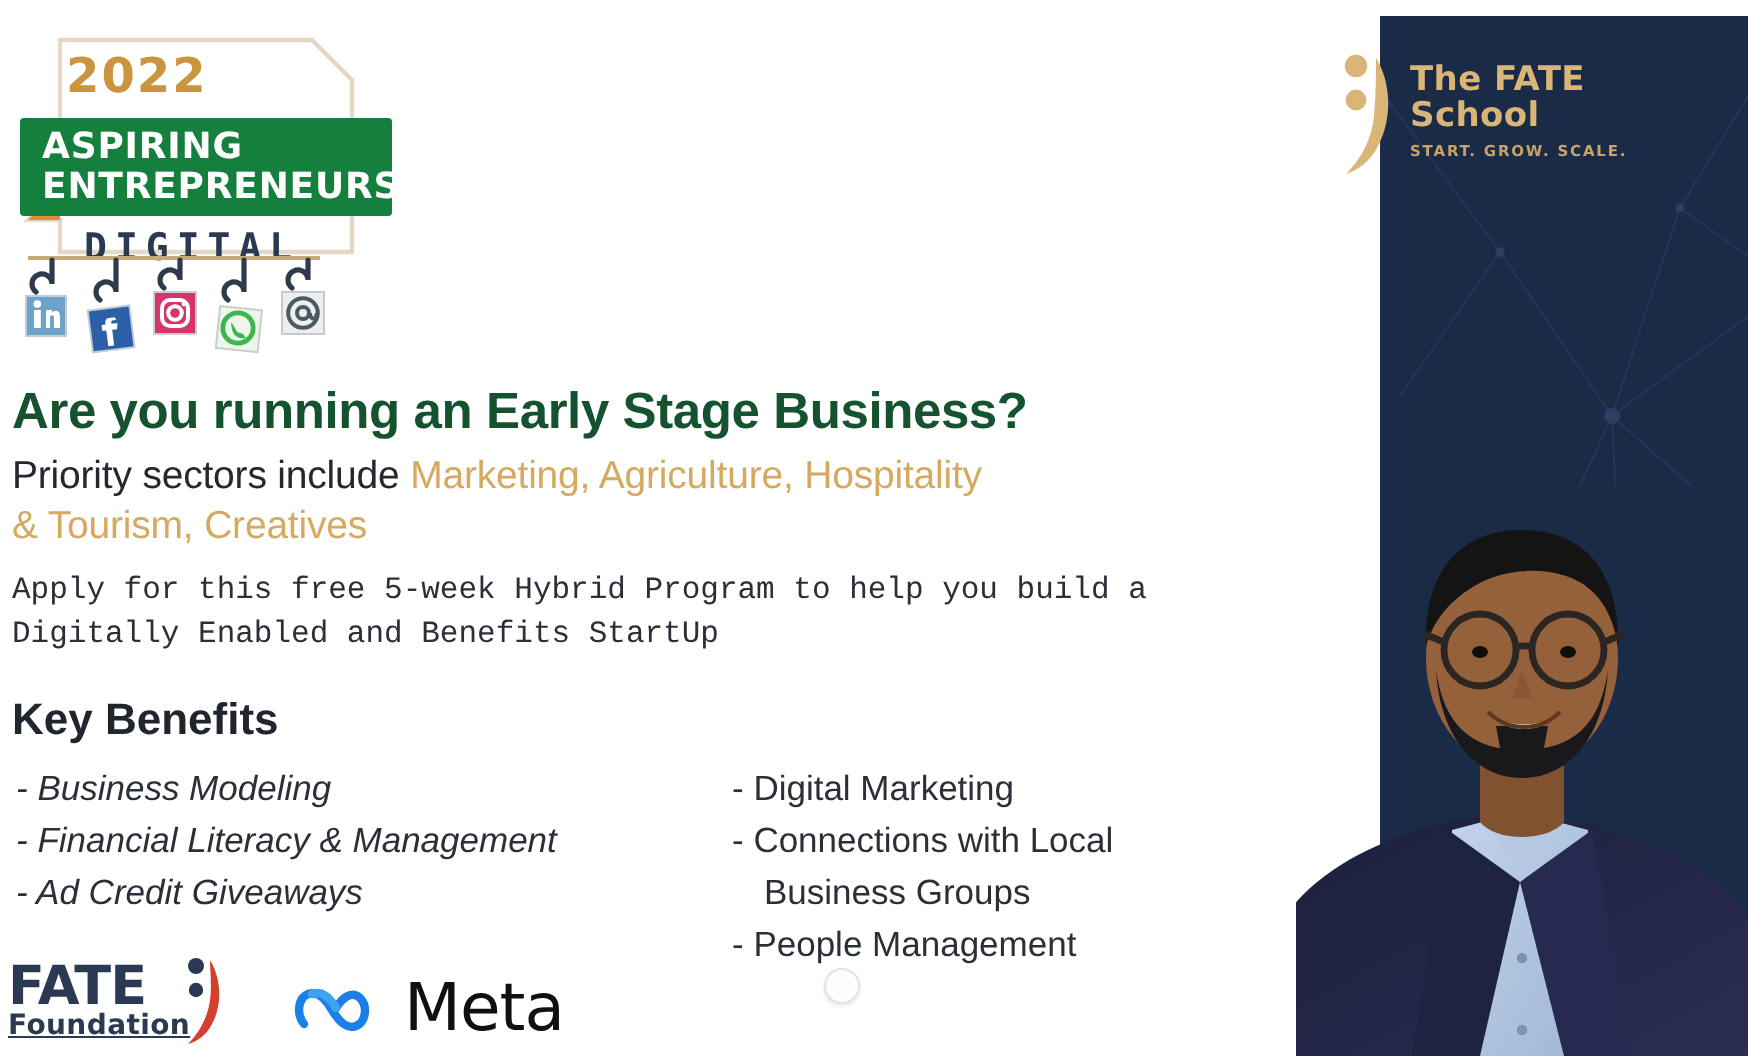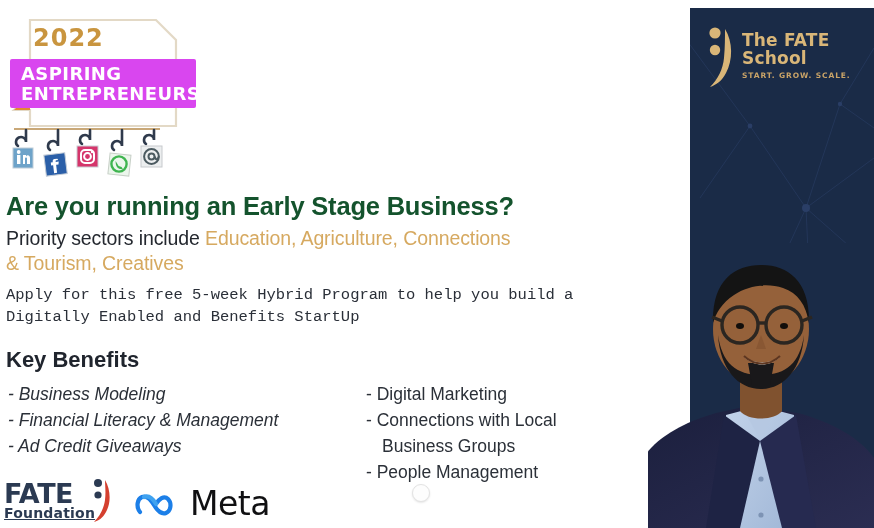--- a/index.html
+++ b/index.html
@@ -15,21 +15,21 @@
   }
 
   
   .navy-panel {
     position:absolute; left:690px; top:8px; width:184px; height:520px;
     background:#1a2b47; overflow:hidden;
   }
   .navy-panel .net { position:absolute; left:0; top:0; width:100%; height:100%; }
 
   
-  .school-logo { position:absolute; left:702px; top:26px; width:170px; height:80px; display:flex; align-items:flex-start; gap:6px; }
+  .school-logo { position:absolute; left:665px; top:26px; width:170px; height:80px; display:flex; align-items:flex-start; gap:6px; }
   .school-mark { width:34px; height:62px; flex:0 0 34px; }
   .school-text { padding-top:6px; }
   .school-text .l1, .school-text .l2 {
     font-family:"DejaVu Sans", sans-serif;
     font-size:17px; font-weight:700; color:#d9b678; line-height:1.05; letter-spacing:.2px;
   }
   .school-text .tag {
     font-family:"DejaVu Sans", sans-serif;
     font-size:7.5px; font-weight:700; color:#c9a367; letter-spacing:.9px; margin-top:3px;
   }
@@ -40,21 +40,21 @@
   
   .badge { position:absolute; left:6px; top:18px; width:190px; height:110px; }
   .badge .tagshape { position:absolute; left:0; top:0; width:190px; height:110px; }
   .badge .yr {
     position:absolute; left:27px; top:6px;
     font-family:"DejaVu Sans", sans-serif;
     font-size:24px; font-weight:700; color:#c9953f; letter-spacing:1px;
   }
   .badge .bar {
     position:absolute; left:4px; top:41px; width:186px; height:49px;
-    background:#d946ef; border-radius:2px;
+    background:#15803d; border-radius:2px;
     display:flex; flex-direction:column; justify-content:center; padding-left:11px;
   }
   .badge .bar .b1, .badge .bar .b2 {
     font-family:"DejaVu Sans", sans-serif;
     color:#ffffff; font-weight:700; line-height:1.0; letter-spacing:.4px;
   }
   .badge .bar .b1 { font-size:18px; }
   .badge .bar .b2 { font-size:18px; margin-top:2px; }
   .badge .dig {
     position:absolute; left:36px; top:95px;
@@ -86,21 +86,21 @@
   .benefits { position:absolute; left:6px; top:382px; width:660px; }
   .bcol { position:absolute; top:0; }
   .bcol.left { left:2px; width:370px;font-style:italic; }
   .bcol.right { left:360px; width:285px; }
   .bitem {
     font-size:17.5px; color:#2b3038; line-height:1.48; white-space:nowrap;
   }
   .bitem .cont { display:block; padding-left:16px; white-space:nowrap; }
 
   
-  .footlogos { position:absolute; left:4px; top:478px; width:300px; height:50px; display:flex; align-items:center; gap:17px; }
+  .footlogos { position:absolute; left:4px; top:478px; width:300px; height:50px; display:flex; align-items:center; gap:29px; }
   .fate-logo { position:relative; width:108px; height:46px; }
   .fate-logo .fw {
     font-family:"DejaVu Sans", sans-serif;
     font-size:27px; font-weight:700; color:#2b3a52; letter-spacing:-.5px; line-height:1;
   }
   .fate-logo .fsub {
     font-family:"DejaVu Sans", sans-serif;
     font-size:14px; font-weight:600; color:#2b3a52; letter-spacing:.2px; margin-top:-2px;text-decoration:underline;
   }
   .fate-mark { position:absolute; left:86px; top:-2px; width:22px; height:44px; }
@@ -216,20 +216,21 @@
   <div class="badge">
     <svg class="tagshape" viewBox="0 0 190 110">
       <path d="M24 2 L150 2 L170 22 L170 108 L24 108 L24 92 L8 92 L24 76 Z" fill="#ffffff" stroke="#e3d9c6" stroke-width="2.2"></path>
       <path d="M24 76 L24 92 L8 92 Z" fill="#e08a33"></path>
     </svg>
     <div class="yr">2022</div>
     <div class="bar">
       <div class="b1">ASPIRING</div>
       <div class="b2">ENTREPRENEURS</div>
     </div>
+    <div class="dig">DIGITAL</div>
   </div>
 
   <svg class="hangers" viewBox="0 0 160 56">
     <line x1="6" y1="3" x2="152" y2="3" stroke="#c9a878" stroke-width="2"></line>
     <g stroke="#2f3a4c" stroke-width="2.6" fill="none" stroke-linecap="round">
       <path d="M18 4 L18 16 a5 5 0 1 0 -8 4"></path>
       <path d="M50 4 L50 20 a5 5 0 1 0 -8 4"></path>
       <path d="M82 4 L82 14 a5 5 0 1 0 -8 4"></path>
       <path d="M114 4 L114 20 a5 5 0 1 0 -8 4"></path>
       <path d="M146 4 L146 14 a5 5 0 1 0 -8 4"></path>
@@ -264,21 +265,21 @@
       <rect x="133" y="20" width="21" height="21" fill="#eceeef" stroke="#c7cacd" stroke-width="1"></rect>
       <circle cx="143.5" cy="30.5" r="7.4" fill="none" stroke="#4b5a60" stroke-width="2"></circle>
       <circle cx="143.5" cy="30.5" r="3" fill="none" stroke="#4b5a60" stroke-width="2"></circle>
       <path d="M147 30.5 C147 34 150.4 34.4 150.4 30.5" fill="none" stroke="#4b5a60" stroke-width="2"></path>
     </g>
   </svg>
 
   <div class="headline">Are you running an Early Stage Business?</div>
 
   <div class="sectors">
-    <span>Priority sectors include </span><span class="accent">Education, Agriculture, Connections</span><br>
+    <span>Priority sectors include </span><span class="accent">Marketing, Agriculture, Hospitality</span><br>
     <span class="accent">&amp; Tourism, Creatives</span>
   </div>
 
   <div class="apply">
     <div>Apply for this free 5-week Hybrid Program to help you build a</div>
     <div>Digitally Enabled and Benefits StartUp</div>
   </div>
 
   <div class="kb-title">Key Benefits</div>
 

